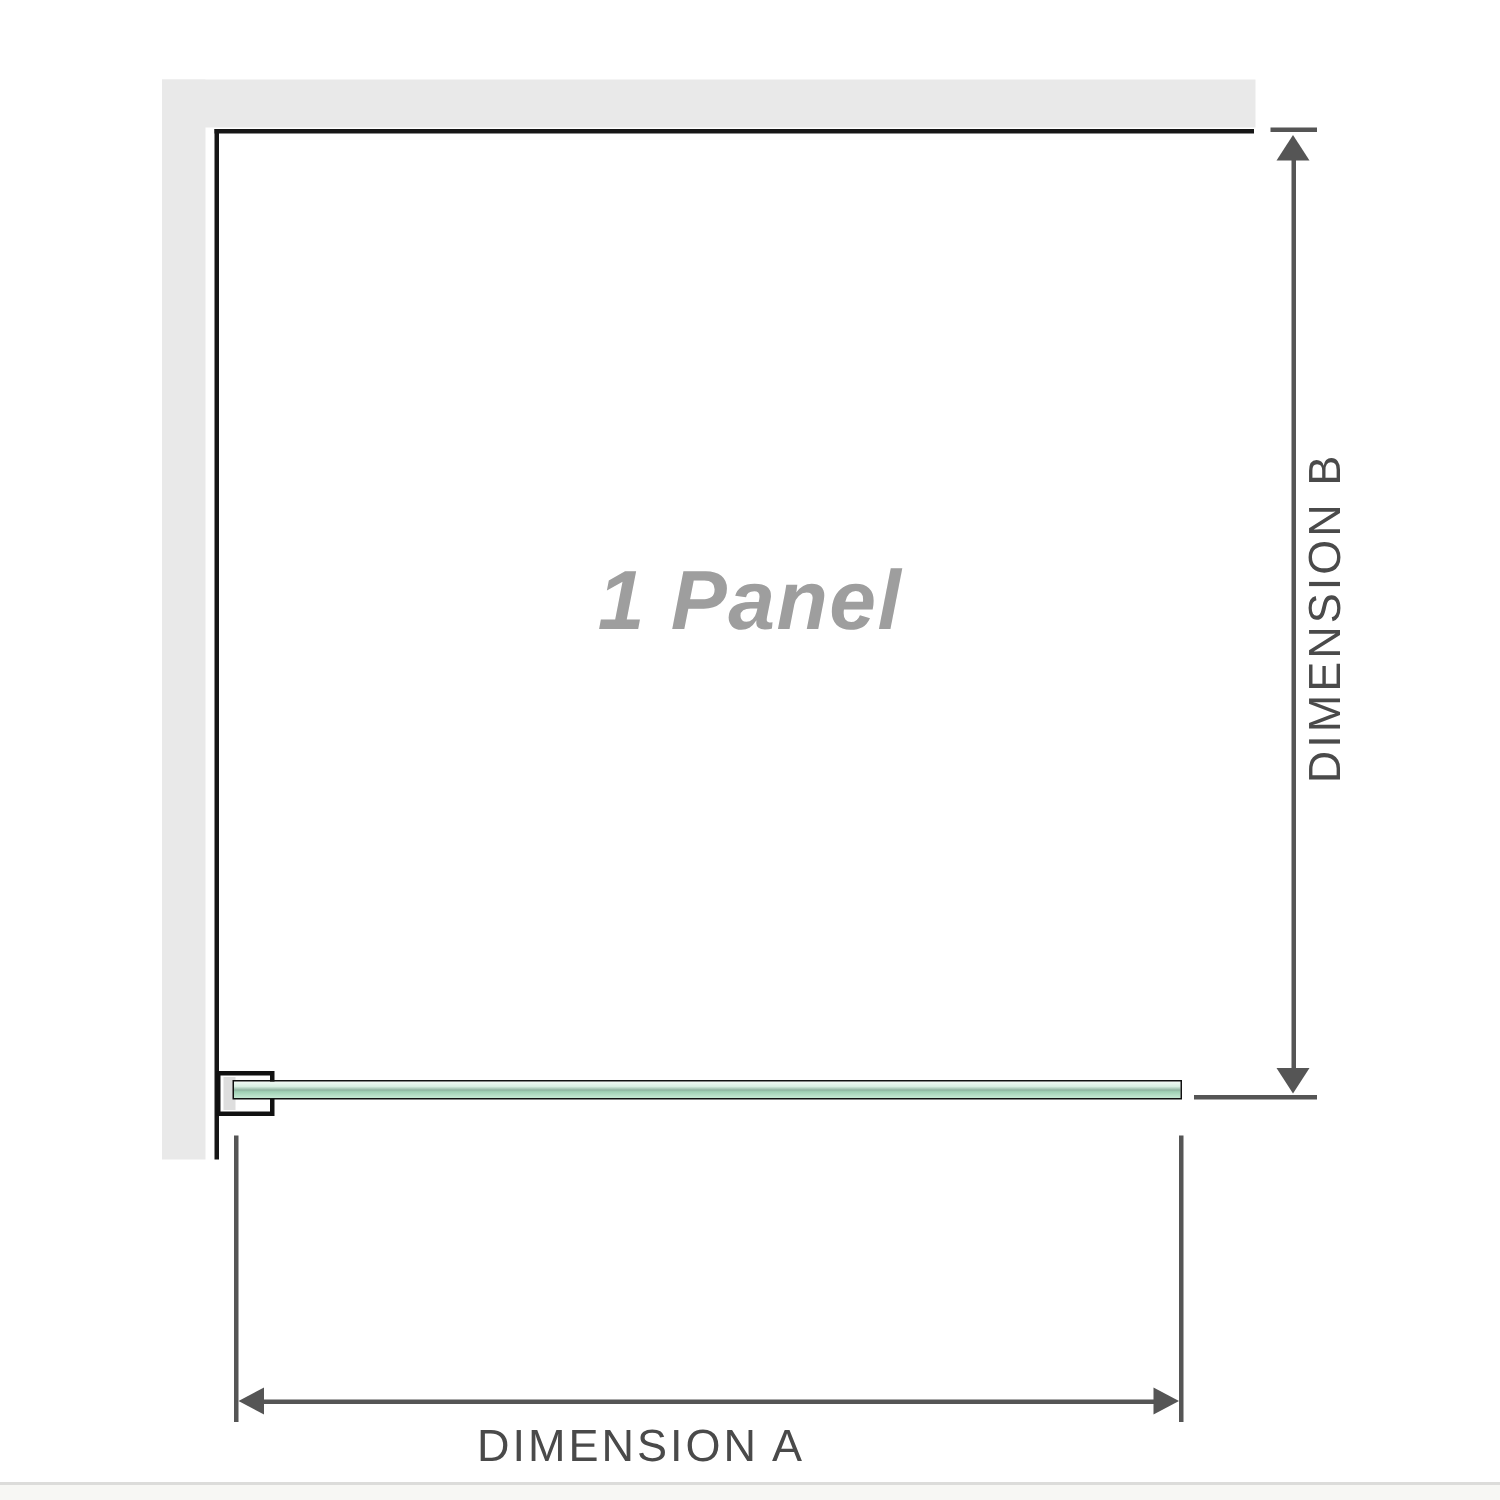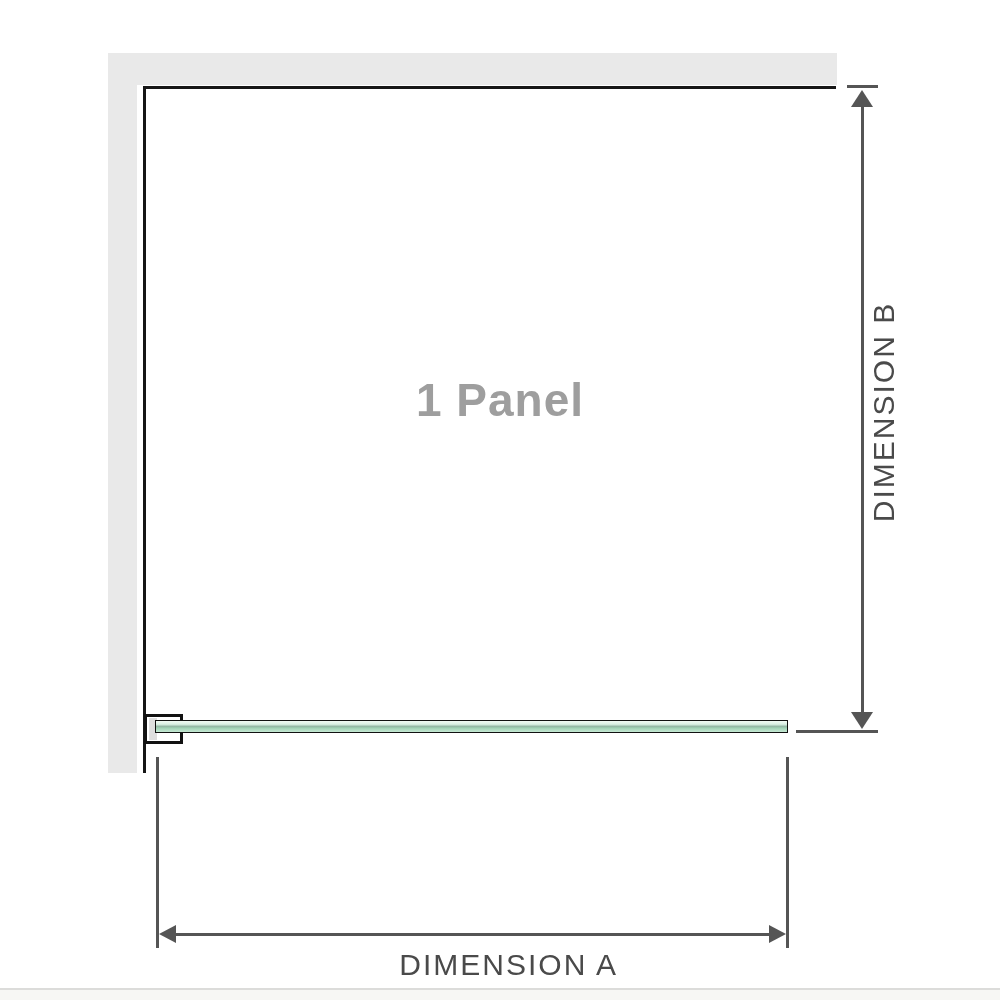--- a/index.html
+++ b/index.html
@@ -41,21 +41,22 @@
     width: 3px; height: 687px;
     background: #161616;
   }
   
   .panel-label {
     position: absolute;
     left: 350px; top: 372px;
     width: 300px; height: 56px;
     line-height: 56px;
     text-align: center;
-    font-size: 46px;
+    font-size: 56px;
+    font-style: italic;
     font-weight: 600;
     letter-spacing: 1px;
     color: #9e9e9e;
   }
   
   .bracket {
     position: absolute;
     left: 144px; top: 714px;
     width: 33px; height: 24px;
     border: 3px solid #111111;
@@ -111,21 +112,21 @@
   .dima-ext-left  { left: 156px; top: 757px; width: 3px; height: 191px; }
   .dima-ext-right { left: 786px; top: 757px; width: 3px; height: 191px; }
   .dima-line      { left: 168px; top: 933px; width: 610px; height: 3px; }
   .dima-arrow-left  { left: 159px; top: 925px; }
   .dima-arrow-right { left: 769px; top: 925px; }
   .dima-label {
     position: absolute;
     left: 318px; top: 948px;
     width: 300px; height: 34px;
     line-height: 34px;
-    text-align: right;
+    text-align: left;
     font-size: 30px;
     font-weight: 300;
     letter-spacing: 2px;
     color: #4a4a4a;
     white-space: nowrap;
   }
   
   .bottom-divider {
     position: absolute;
     left: 0; top: 988px;

